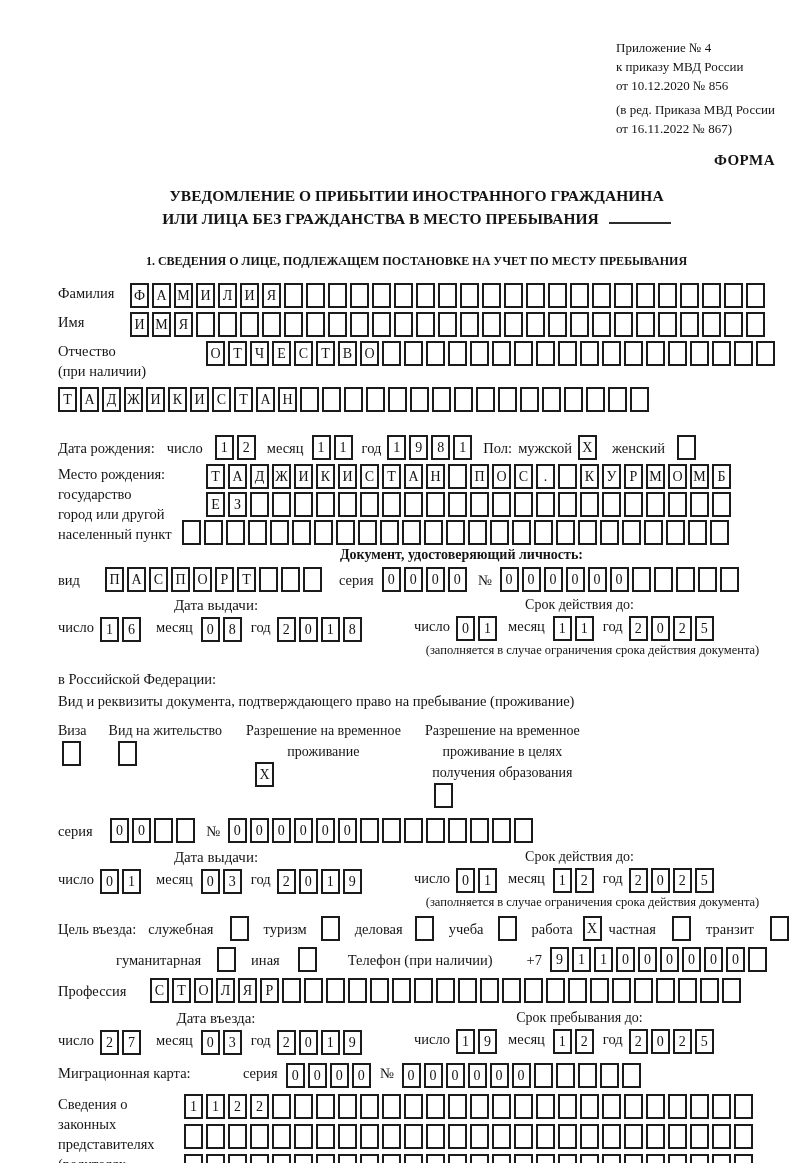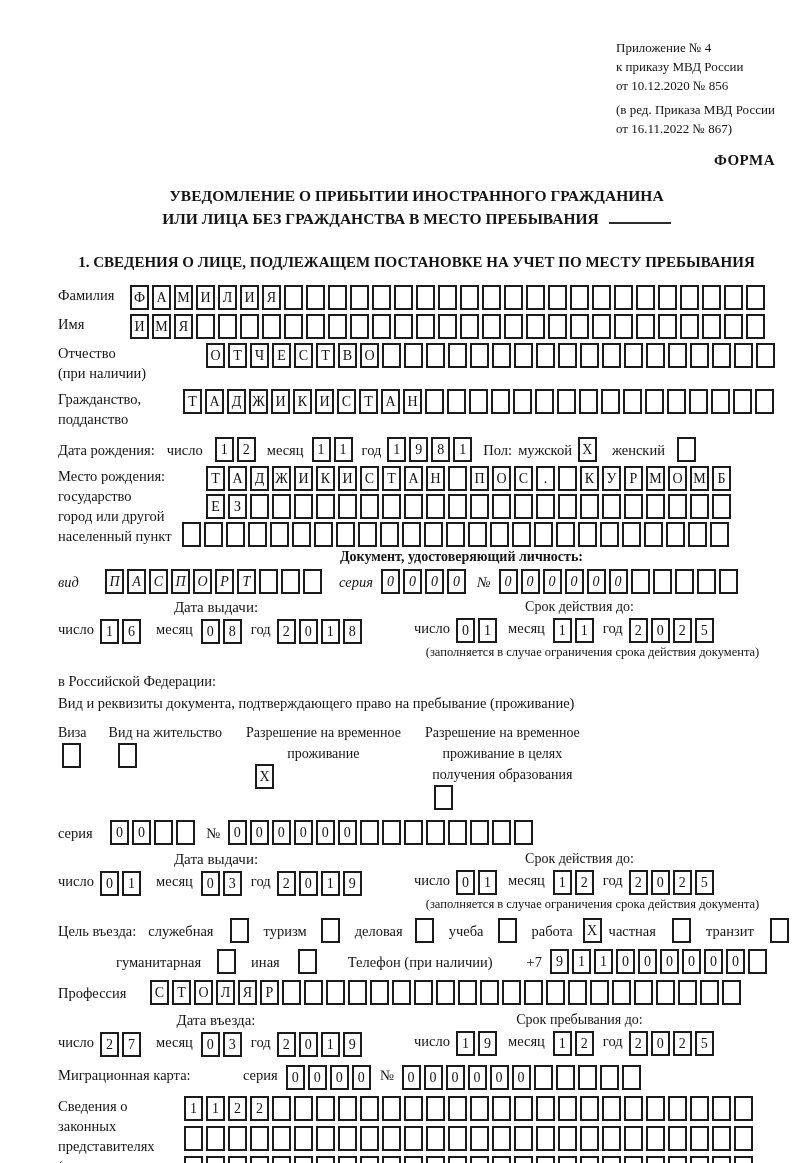--- a/index.html
+++ b/index.html
@@ -4,21 +4,21 @@
 <style>
   html,body{margin:0;padding:0;background:#ffffff;}
   body{font-family:"Liberation Serif","DejaVu Serif",serif;color:#141414;}
   .page{position:relative;width:800px;height:1163px;box-sizing:border-box;background:#ffffff;padding:38px 25px 0 58px;overflow:hidden;}
 
   .appendix{margin-left:558px;font-size:13px;line-height:19px;}
   .appendix .amend{margin-top:5px;}
   .forma{text-align:right;font-weight:bold;font-size:15px;margin-top:14px;letter-spacing:.5px;}
   .title{text-align:center;font-weight:bold;font-size:15.5px;line-height:23px;margin-top:15px;}
   .blank-line{display:inline-block;width:62px;border-bottom:2.5px solid #2c2c2c;margin-left:10px;height:14px;}
-  .section{font-weight:bold;font-size:15px;text-align:center;margin-top:24px;margin-bottom:14px;}
+  .section{font-weight:bold;font-size:12px;text-align:center;margin-top:24px;margin-bottom:14px;}
 
   .r{display:flex;align-items:flex-start;margin-bottom:4px;}
   .lbl{font-size:14.5px;line-height:20px;flex:0 0 auto;}
   .lbl2 div{font-size:14.5px;line-height:20px;}
   .cells{display:flex;flex:0 0 auto;}
   .cell{box-sizing:border-box;display:inline-flex;align-items:center;justify-content:center;
         width:19px;height:25px;border:2px solid #1b1b1b;margin-right:3px;font-size:14px;
         line-height:1;flex:0 0 auto;background:#fff;}
   .gap8{margin-left:8px;} .gap6{margin-left:6px;} .gap12{margin-left:12px;} .gap14{margin-left:14px;}
 
@@ -164,24 +164,20 @@
         <span class="cell"></span>
         <span class="cell"></span>
         <span class="cell"></span>
         <span class="cell"></span>
         <span class="cell"></span>
         <span class="cell"></span>
       </div>
   </div>
 
   <div class="r" style="min-height:44px;">
-    <div class="lbl2" style="width:125px;flex:0 0 auto;">
-      <div>Гражданство,</div>
-      <div>подданство</div>
-    </div>
     <div class="cells">
         <span class="cell">Т</span>
         <span class="cell">А</span>
         <span class="cell">Д</span>
         <span class="cell">Ж</span>
         <span class="cell">И</span>
         <span class="cell">К</span>
         <span class="cell">И</span>
         <span class="cell">С</span>
         <span class="cell">Т</span>
@@ -321,21 +317,21 @@
           <span class="cell"></span>
           <span class="cell"></span>
           <span class="cell"></span>
           <span class="cell"></span>
         </div>
     </div>
   </div>
 
   <div class="doc-head">Документ, удостоверяющий личность:</div>
 
-  <div class="r" style="align-items:center;font-style:italic;">
+  <div class="r" style="align-items:center;">
     <span class="lbl" style="width:47px;">вид</span>
     <span class="cells">
         <span class="cell">П</span>
         <span class="cell">А</span>
         <span class="cell">С</span>
         <span class="cell">П</span>
         <span class="cell">О</span>
         <span class="cell">Р</span>
         <span class="cell">Т</span>
         <span class="cell"></span>

